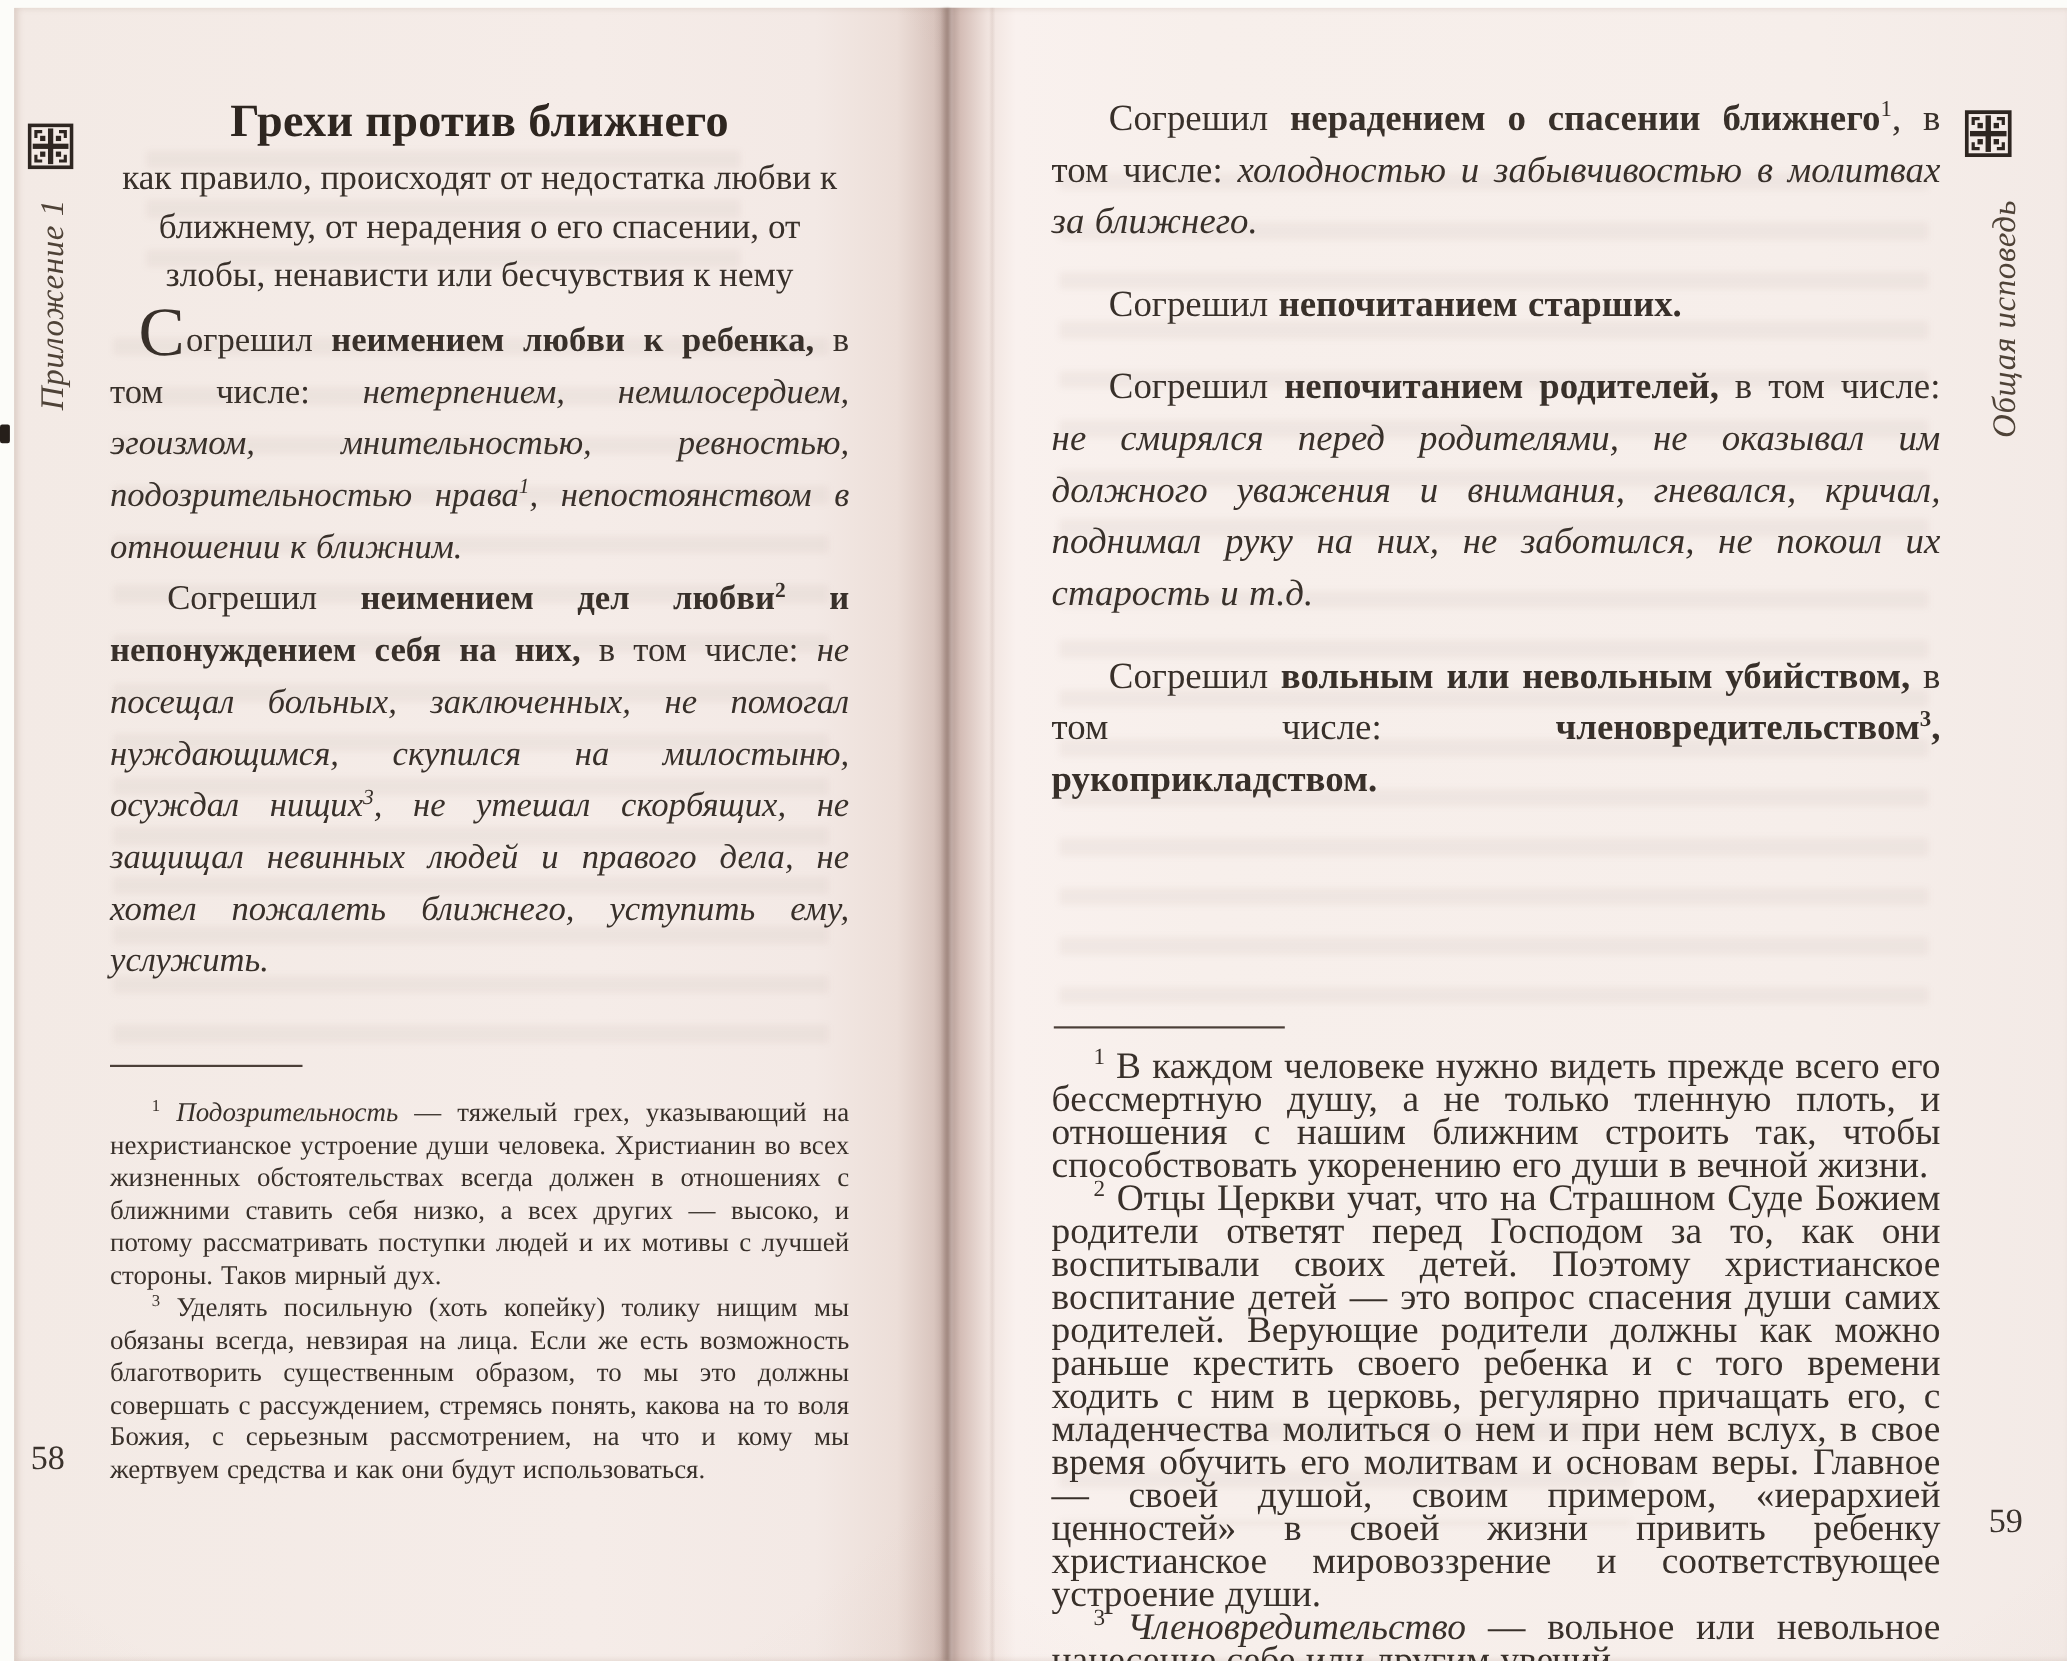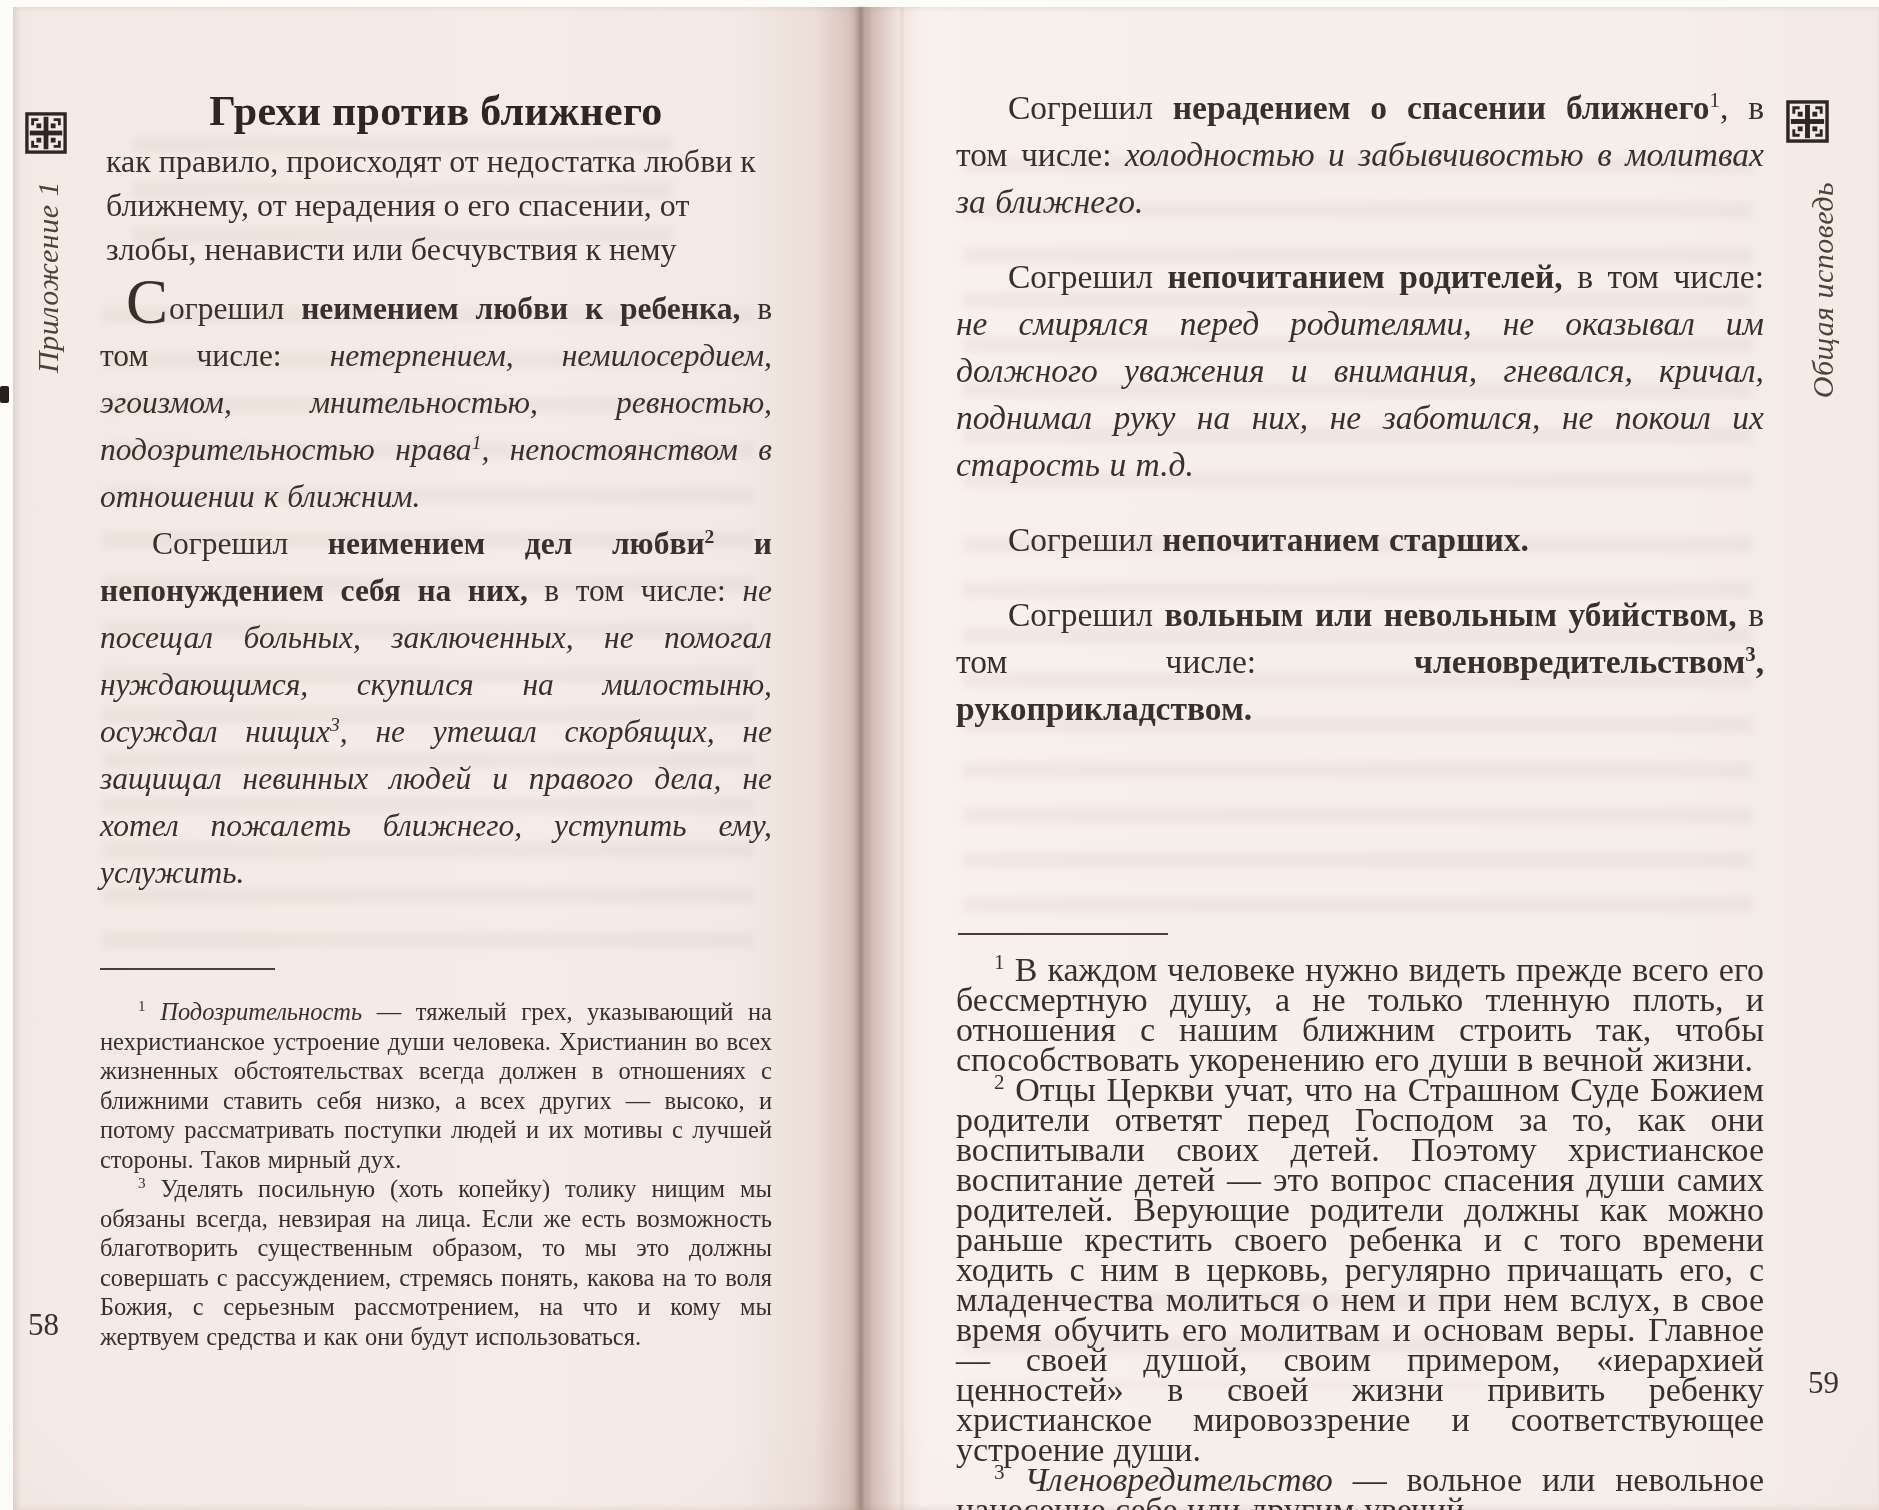--- a/index.html
+++ b/index.html
@@ -49,21 +49,21 @@
     white-space:nowrap;font-style:italic;font-size:30px;
     color:#4e4237;letter-spacing:.5px;
   }
   
   .col-left{position:absolute;left:87px;top:80px;width:672px;}
   .heading{
     font-size:42px;font-weight:700;text-align:center;color:#2e2620;
     margin:0;line-height:48px;letter-spacing:.3px;
   }
   .subheading{
-    font-size:32px;line-height:44px;text-align:left;
+    font-size:32px;line-height:44px;text-align:center;
     margin:4px 6px 0 6px;
   }
   .body-para{
     font-size:31.5px;line-height:47px;text-align:justify;
     margin:0;word-spacing:1px;hyphens:auto;
   }
   .col-left .p-first{margin-top:14px;text-indent:26px;}
   .col-left .p-next{text-indent:52px;}
   .dropcap{font-size:63px;line-height:0;vertical-align:-4px;letter-spacing:1px;}
   .seg-b{font-weight:700;}
@@ -161,22 +161,22 @@
         <rect x="27" y="27" width="5" height="5" fill="currentColor"></rect>
       </svg>
     </div>
 
     <div class="vlabel-wrap" style="left:1792px;top:173px;width:36px;height:220px;">
       <span class="vlabel">Общая исповедь</span>
     </div>
 
     <div class="col-right">
       <p class="body-para"><span>Согрешил </span><span class="seg-b">нерадением о спасении ближнего</span><span class="seg-sup">1</span><span>, в том числе: </span><span class="seg-i">холодностью и забывчивостью в молитвах за ближнего.</span></p>
+      <p class="body-para"><span>Согрешил </span><span class="seg-b">непочитанием старших.</span></p>
       <p class="body-para"><span>Согрешил </span><span class="seg-b">непочитанием родителей,</span><span> в том числе: </span><span class="seg-i">не смирялся перед родителями, не оказывал им должного уважения и внимания, гневался, кричал, поднимал руку на них, не заботился, не покоил их старость и т.д.</span></p>
-      <p class="body-para"><span>Согрешил </span><span class="seg-b">непочитанием старших.</span></p>
       <p class="body-para"><span>Согрешил </span><span class="seg-b">вольным или невольным убийством,</span><span> в том числе: </span><span class="seg-b">членовредительством</span><span class="seg-sup seg-b">3</span><span class="seg-b">, рукоприкладством.</span></p>
     </div>
 
     <div class="fn-divider" style="left:945px;top:926px;width:210px;"></div>
     <div class="fn-block fn-right">
       <p><span class="seg-sup">1</span><span> В каждом человеке нужно видеть прежде всего его бессмертную душу, а не только тленную плоть, и отношения с нашим ближним строить так, чтобы способствовать укоренению его души в вечной жизни.</span></p>
       <p><span class="seg-sup">2</span><span> Отцы Церкви учат, что на Страшном Суде Божием родители ответят перед Господом за то, как они воспитывали своих детей. Поэтому христианское воспитание детей — это вопрос спасения души самих родителей. Верующие родители должны как можно раньше крестить своего ребенка и с того времени ходить с ним в церковь, регулярно причащать его, с младенчества молиться о нем и при нем вслух, в свое время обучить его молитвам и основам веры. Главное — своей душой, своим примером, «иерархией ценностей» в своей жизни привить ребенку христианское мировоззрение и соответствующее устроение души.</span></p>
       <p><span class="seg-sup">3</span><span> </span><span class="seg-i">Членовредительство</span><span> — вольное или невольное нанесение себе или другим увечий.</span></p>
     </div>
 

